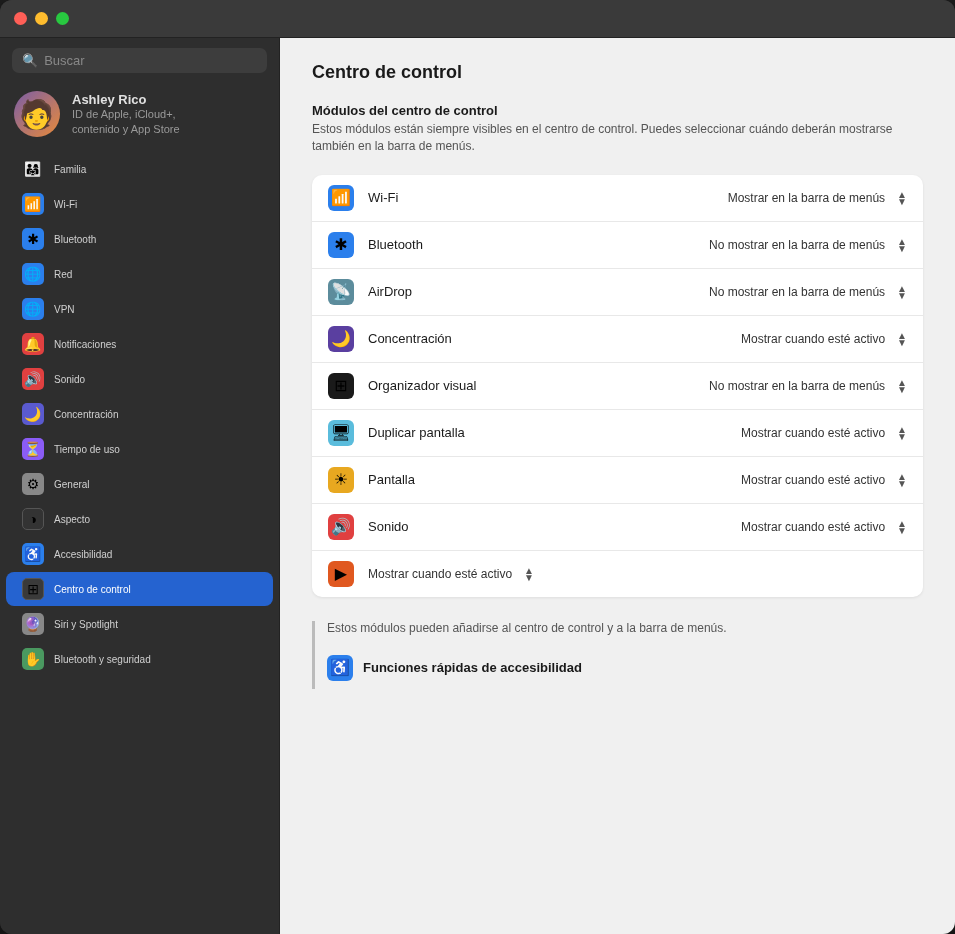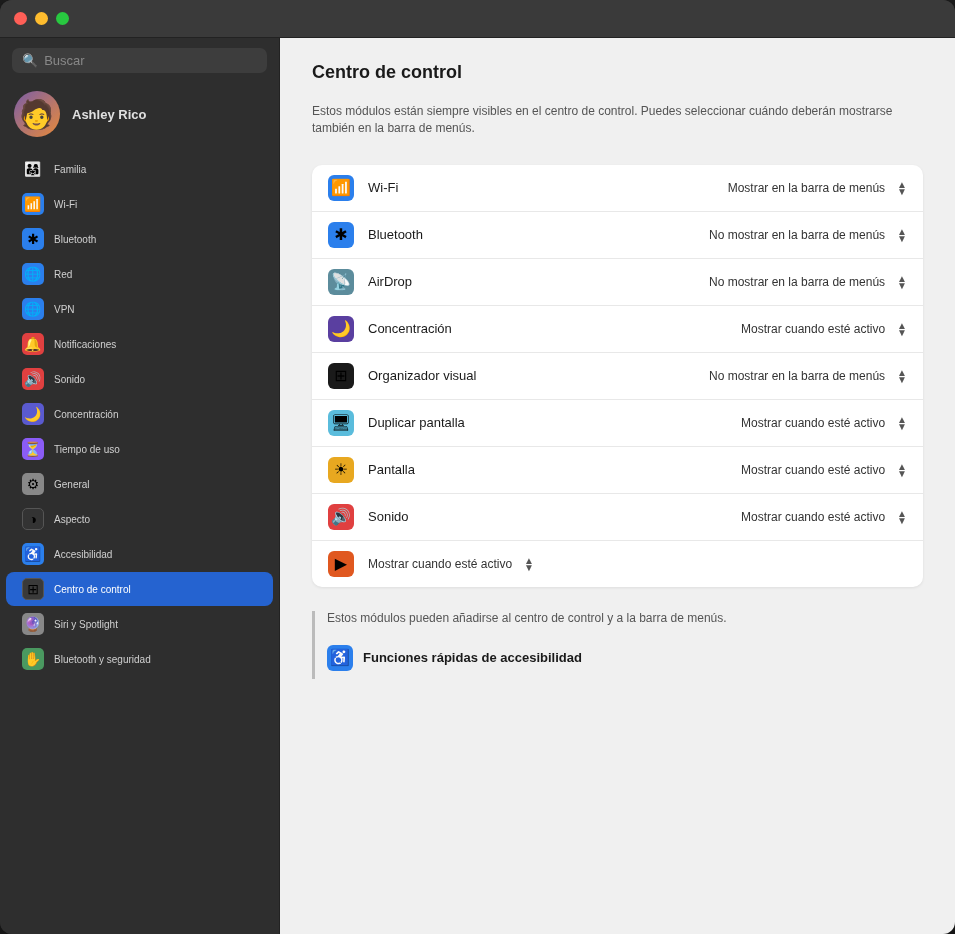--- a/index.html
+++ b/index.html
@@ -152,21 +152,21 @@
     }
     .section-heading {
       font-size: 13px;
       font-weight: 700;
       color: #1a1a1a;
       margin-bottom: 3px;
     }
     .section-desc {
       font-size: 12px;
       color: #555;
-      margin-bottom: 28px;
+      margin-bottom: 20px;
       line-height: 1.4;
     }
     .modules-list {
       background: #fff;
       border-radius: 10px;
       overflow: hidden;
       margin-bottom: 24px;
       box-shadow: 0 1px 3px rgba(0,0,0,0.08);
     }
     .module-row {
@@ -261,20 +261,21 @@
         <span class="search-icon">🔍</span>
         <input type="text" placeholder="Buscar" style="">
       </div>
 
       <div class="user-profile">
         <div class="avatar">
           <span class="avatar-emoji">🧑</span>
         </div>
         <div class="user-info">
           <div class="user-name">Ashley Rico</div>
+          <div class="user-sub">ID de Apple, iCloud+,<br>contenido y App Store</div>
         </div>
       </div>
 
       <div class="sidebar-section" id="sidebar-items">
           <div class="sidebar-item">
             <span class="item-icon ic-family">👨‍👩‍👧</span>
             <span class="item-label">Familia</span>
           </div>
           <div class="sidebar-item">
             <span class="item-icon ic-wifi">📶</span>
@@ -332,20 +333,21 @@
             <span class="item-icon ic-privacy">✋</span>
             <span class="item-label">Bluetooth y seguridad</span>
           </div>
         </div>
     </div>
 
     <div class="main-panel">
       <div class="panel-title">Centro de control</div>
 
       <div>
+        <div class="section-heading">Módulos del centro de control</div>
         <div class="section-desc">Estos módulos están siempre visibles en el centro de control. Puedes seleccionar cuándo deberán mostrarse también en la barra de menús.</div>
 
         <div class="modules-list" id="modules-list">
             <div class="module-row">
               <div class="module-icon mi-wifi">📶</div>
               <span class="module-name">Wi-Fi</span>
               <button class="module-select-btn">
                 <span>Mostrar en la barra de menús</span>
                 <span class="chevrons">▲<br>▼</span>
               </button>

